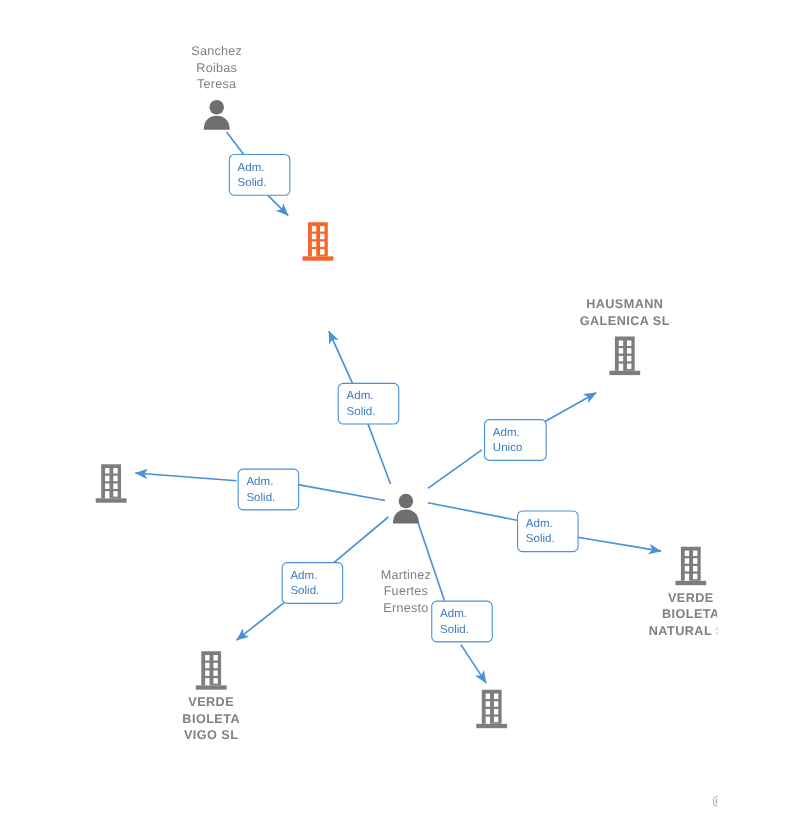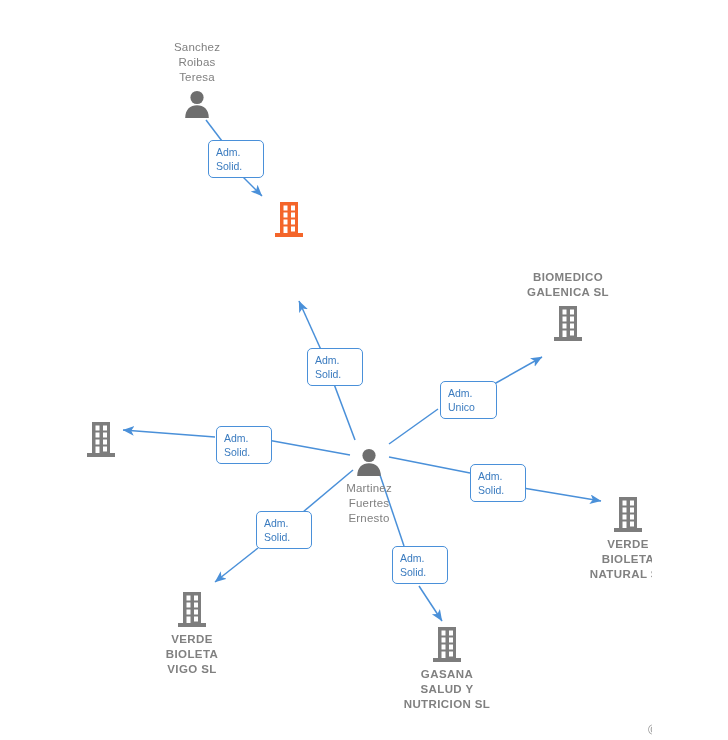--- a/index.html
+++ b/index.html
@@ -138,21 +138,21 @@
             <rect x="10.5" y="12.5" width="4" height="5" fill="#ffffff"></rect>
             <rect x="18" y="12.5" width="4" height="5" fill="#ffffff"></rect>
             <rect x="10.5" y="19.5" width="4" height="5" fill="#ffffff"></rect>
             <rect x="18" y="19.5" width="4" height="5" fill="#ffffff"></rect>
             <rect x="10.5" y="26.5" width="4" height="6.5" fill="#ffffff"></rect>
             <rect x="18.0" y="26.5" width="4" height="5" fill="#ffffff"></rect>
           </svg>
         </span>
       </div>
       <div class="node label-top" style="left: 568px; top: 270px;">
-        <div class="node-label company">BIOMEDICO
+        <div class="node-label company">HAUSMANN
 GALENICA  SL</div>
         <span>
           <svg width="32" height="38" viewBox="0 0 32 38" class="node-icon">
             <path d="M7 2 H25 V33 H7 Z" fill="#7d7d7d"></path>
             <rect x="2" y="33" width="28" height="4" fill="#7d7d7d"></rect>
             <rect x="10.5" y="5.5" width="4" height="5" fill="#ffffff"></rect>
             <rect x="18" y="5.5" width="4" height="5" fill="#ffffff"></rect>
             <rect x="10.5" y="12.5" width="4" height="5" fill="#ffffff"></rect>
             <rect x="18" y="12.5" width="4" height="5" fill="#ffffff"></rect>
             <rect x="10.5" y="19.5" width="4" height="5" fill="#ffffff"></rect>
@@ -171,21 +171,21 @@
             <rect x="18" y="5.5" width="4" height="5" fill="#ffffff"></rect>
             <rect x="10.5" y="12.5" width="4" height="5" fill="#ffffff"></rect>
             <rect x="18" y="12.5" width="4" height="5" fill="#ffffff"></rect>
             <rect x="10.5" y="19.5" width="4" height="5" fill="#ffffff"></rect>
             <rect x="18" y="19.5" width="4" height="5" fill="#ffffff"></rect>
             <rect x="10.5" y="26.5" width="4" height="6.5" fill="#ffffff"></rect>
             <rect x="18.0" y="26.5" width="4" height="5" fill="#ffffff"></rect>
           </svg>
         </span>
       </div>
-      <div class="node label-bottom" style="left: 369px; top: 447px;">
+      <div class="node label-bottom" style="left: 369px; top: 447px; gap: 35px;">
         <span>
           <svg width="30" height="30" viewBox="0 0 30 30" class="node-icon">
             <circle cx="15" cy="8.5" r="6.6" fill="#6e6e6e"></circle>
             <path d="M3.2 29 C3.2 20.2 8.4 16.2 15 16.2 C21.6 16.2 26.8 20.2 26.8 29 Z" fill="#6e6e6e"></path>
           </svg>
         </span>
         <div class="node-label">Martinez
 Fuertes
 Ernesto</div>
       </div>
@@ -235,23 +235,20 @@
             <rect x="10.5" y="5.5" width="4" height="5" fill="#ffffff"></rect>
             <rect x="18" y="5.5" width="4" height="5" fill="#ffffff"></rect>
             <rect x="10.5" y="12.5" width="4" height="5" fill="#ffffff"></rect>
             <rect x="18" y="12.5" width="4" height="5" fill="#ffffff"></rect>
             <rect x="10.5" y="19.5" width="4" height="5" fill="#ffffff"></rect>
             <rect x="18" y="19.5" width="4" height="5" fill="#ffffff"></rect>
             <rect x="10.5" y="26.5" width="4" height="6.5" fill="#ffffff"></rect>
             <rect x="18.0" y="26.5" width="4" height="5" fill="#ffffff"></rect>
           </svg>
         </span>
-        <div class="node-label company">GASANA
-SALUD Y
-NUTRICION  SL</div>
       </div>
     </div>
   <div id="edge-label-layer">
       <div class="edge-label" style="left: 208px; top: 140px;">Adm.
 Solid.</div>
       <div class="edge-label" style="left: 307px; top: 348px;">Adm.
 Solid.</div>
       <div class="edge-label" style="left: 440px; top: 381px;">Adm.
 Unico</div>
       <div class="edge-label" style="left: 216px; top: 426px;">Adm.

